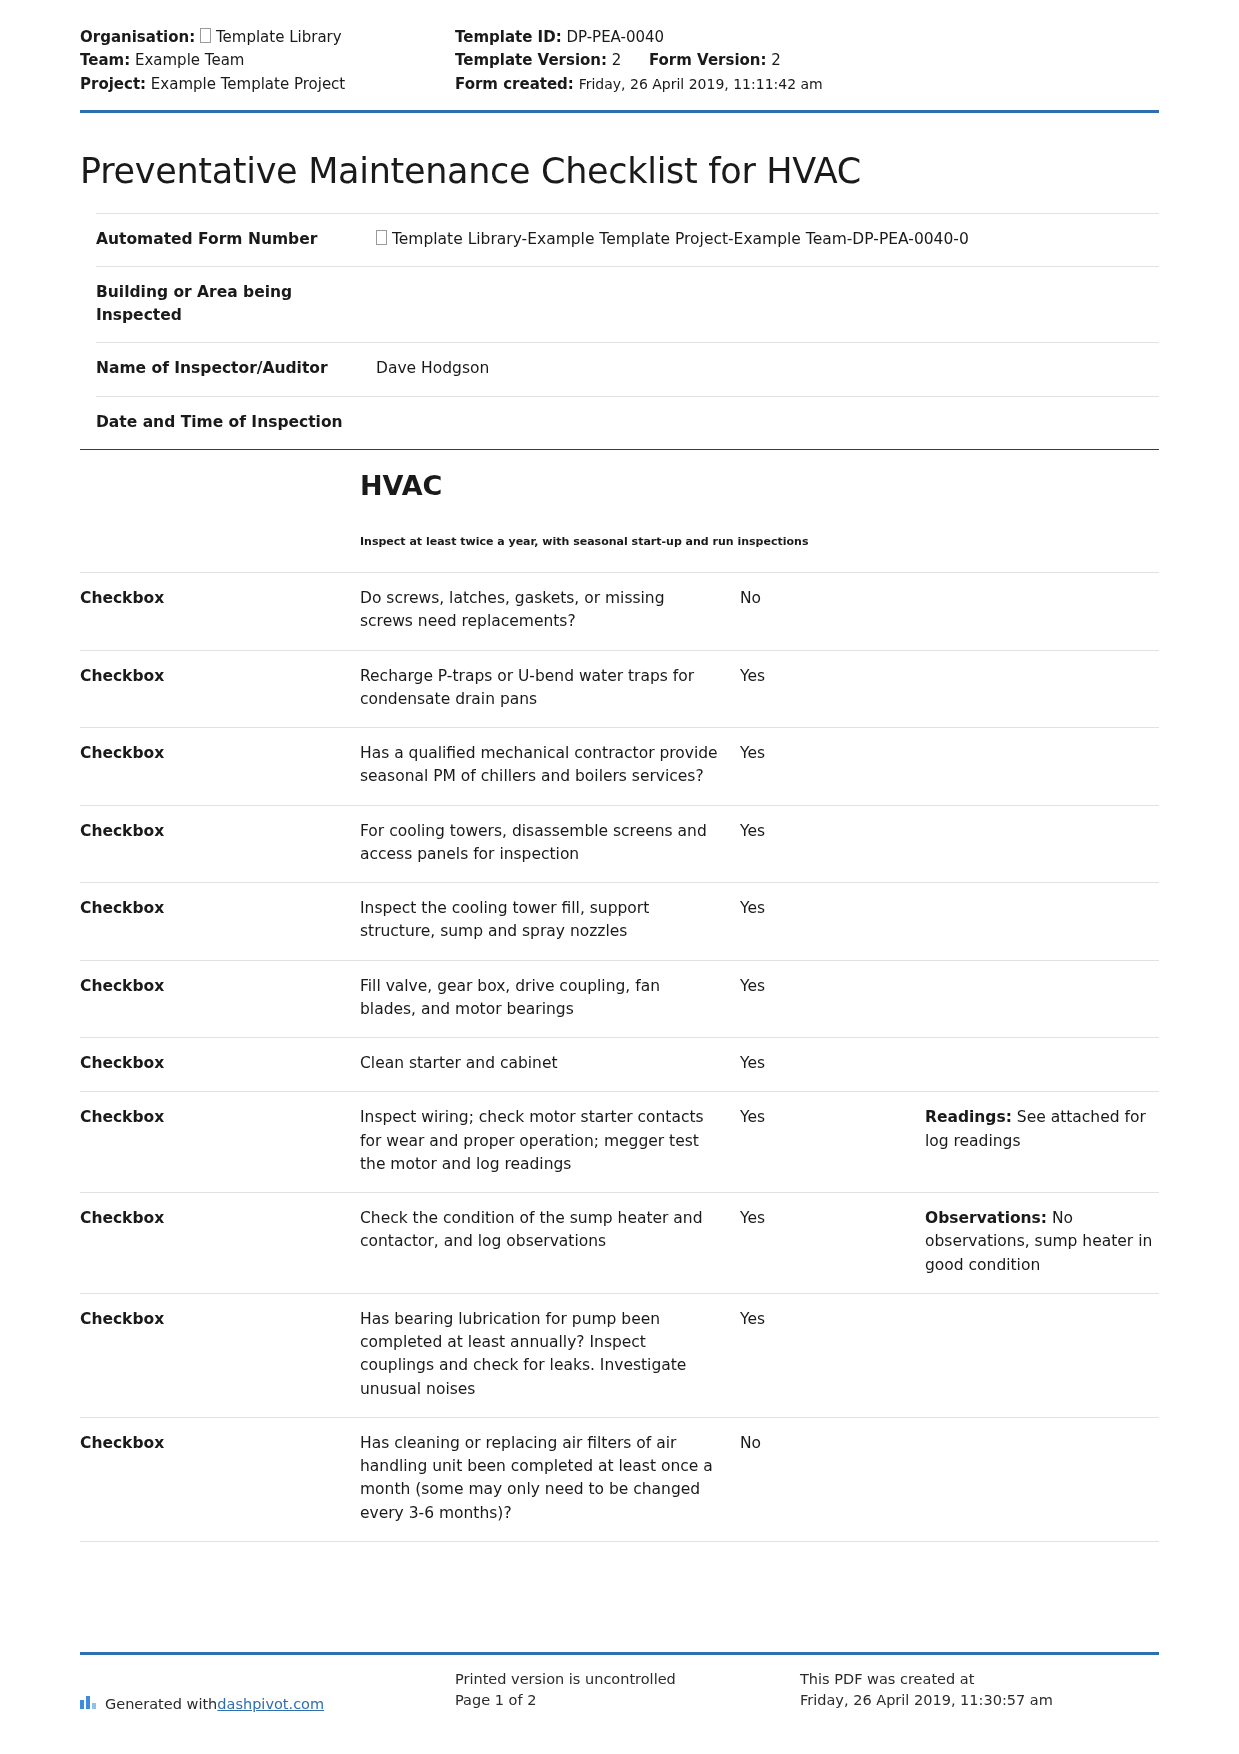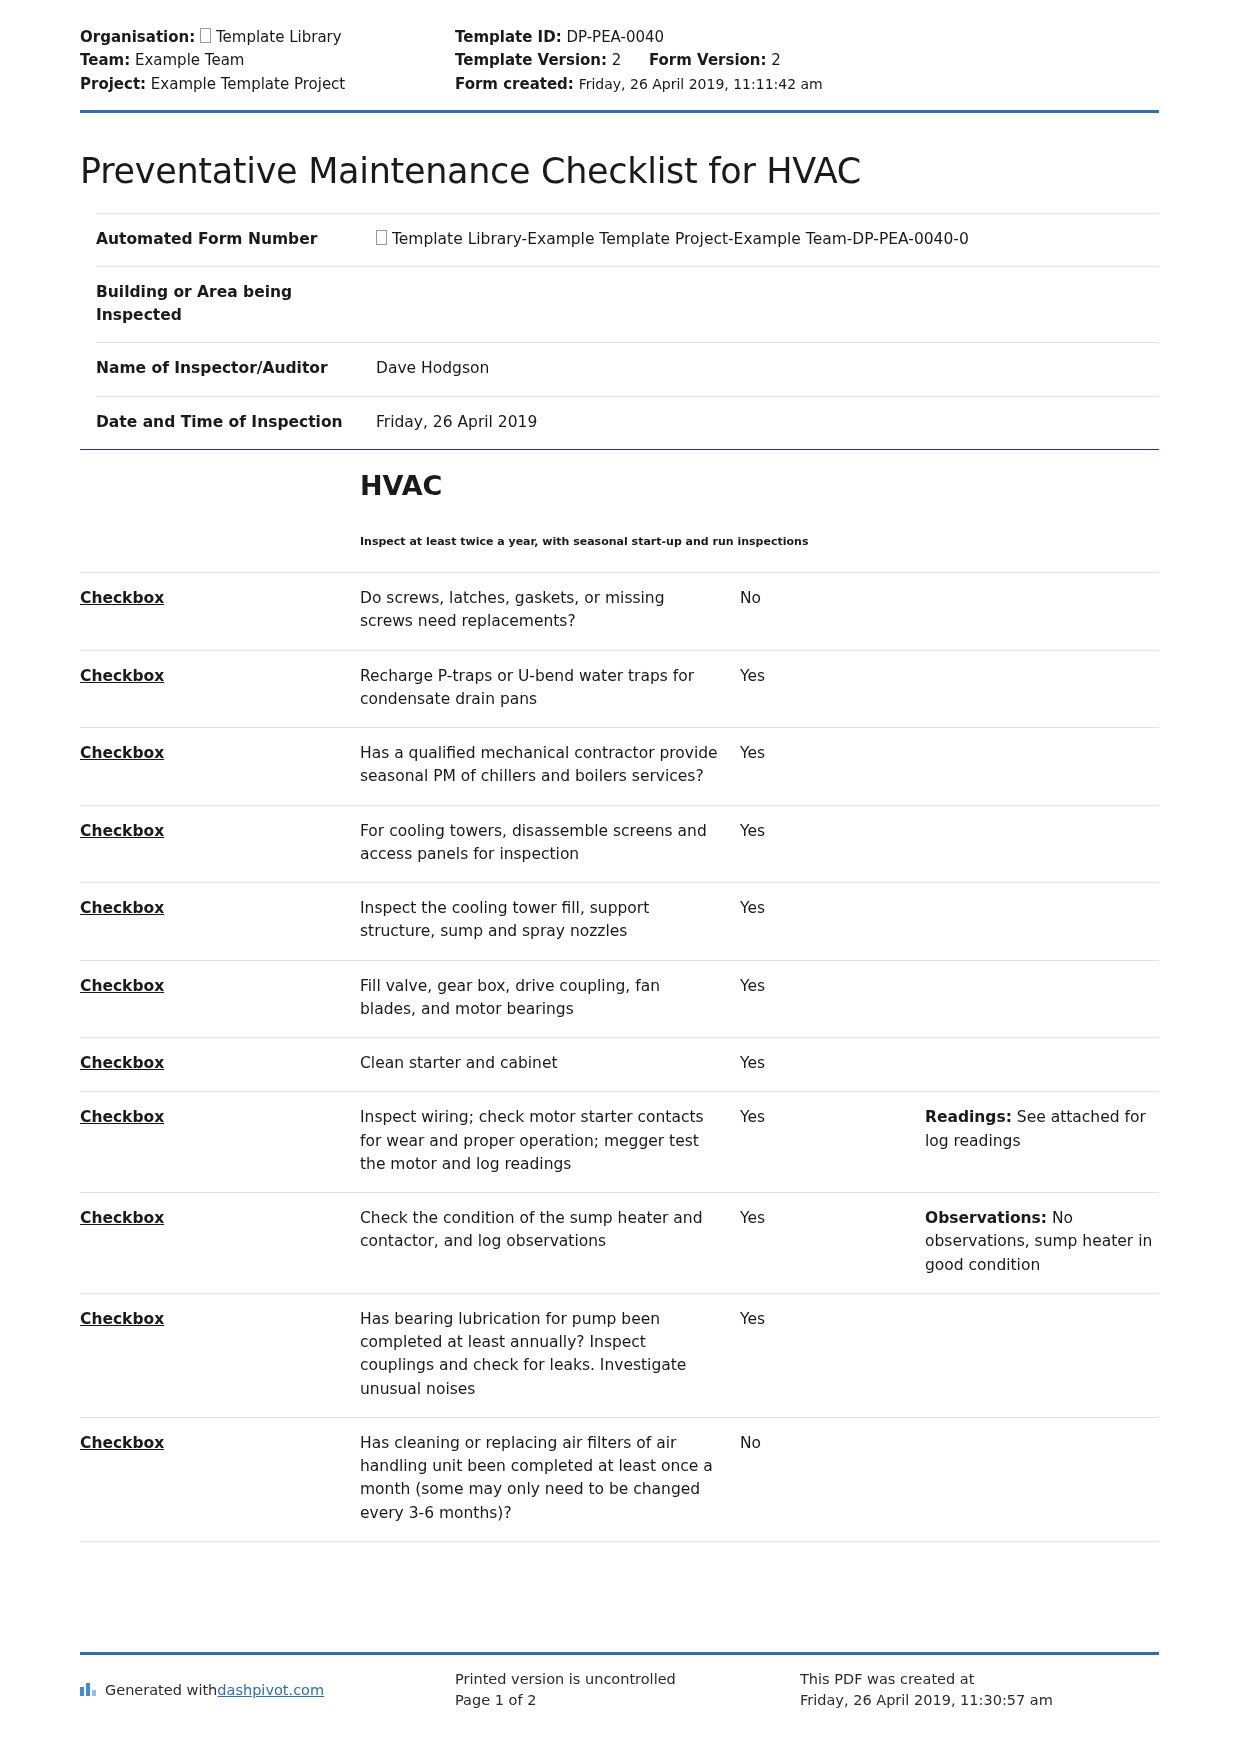--- a/index.html
+++ b/index.html
@@ -132,21 +132,20 @@
     display: flex;
     border-top: 1px solid #e2e2e2;
     padding: 14px 0 16px 0;
     align-items: flex-start;
   }
   .c-type {
     flex: 0 0 280px;
     font-weight: bold;
     font-size: 15.5px;
     line-height: 1.45;
-    text-decoration: underline;
   }
   .c-question {
     flex: 0 0 380px;
     font-size: 15.5px;
     line-height: 1.5;
     padding-right: 20px;
     box-sizing: border-box;
   }
   .c-answer {
     flex: 0 0 185px;
@@ -170,21 +169,21 @@
     position: absolute;
     left: 80px;
     right: 80px;
     bottom: 42px;
     border-top: 3px solid #2f6fb0;
     padding-top: 14px;
     display: flex;
     font-size: 14.5px;
     color: #2b2b2b;
   }
-  .f-left { flex: 0 0 375px; display: flex; align-items: center; }
+  .f-left { flex: 0 0 375px; display: flex; align-items: flex-end; }
   .f-mid { flex: 0 0 345px; line-height: 1.5; }
   .f-right { flex: 1 1 auto; line-height: 1.5; }
   .f-left .bars { margin-right: 8px; display: inline-block; }
   .f-link {
     color: #2f6fb0;
     text-decoration: underline;
   }
 </style>
 </head>
 <body>
@@ -239,21 +238,20 @@
     <div class="field-label">Building or Area being Inspected</div>
   </div>
 
   <div class="field-row">
     <div class="field-label">Name of Inspector/Auditor</div>
     <div class="field-value">Dave Hodgson</div>
   </div>
 
   <div class="field-row">
     <div class="field-label">Date and Time of Inspection</div>
-    <div class="field-value">Friday, 26 April 2019</div>
   </div>
 
   <div class="section-row">
     <div class="section-spacer"></div>
     <div class="section-title">HVAC</div>
   </div>
 
   <div class="section-note-row">
     <div class="section-spacer"></div>
     <div class="section-note">Inspect at least twice a year, with seasonal start-up and run inspections</div>

